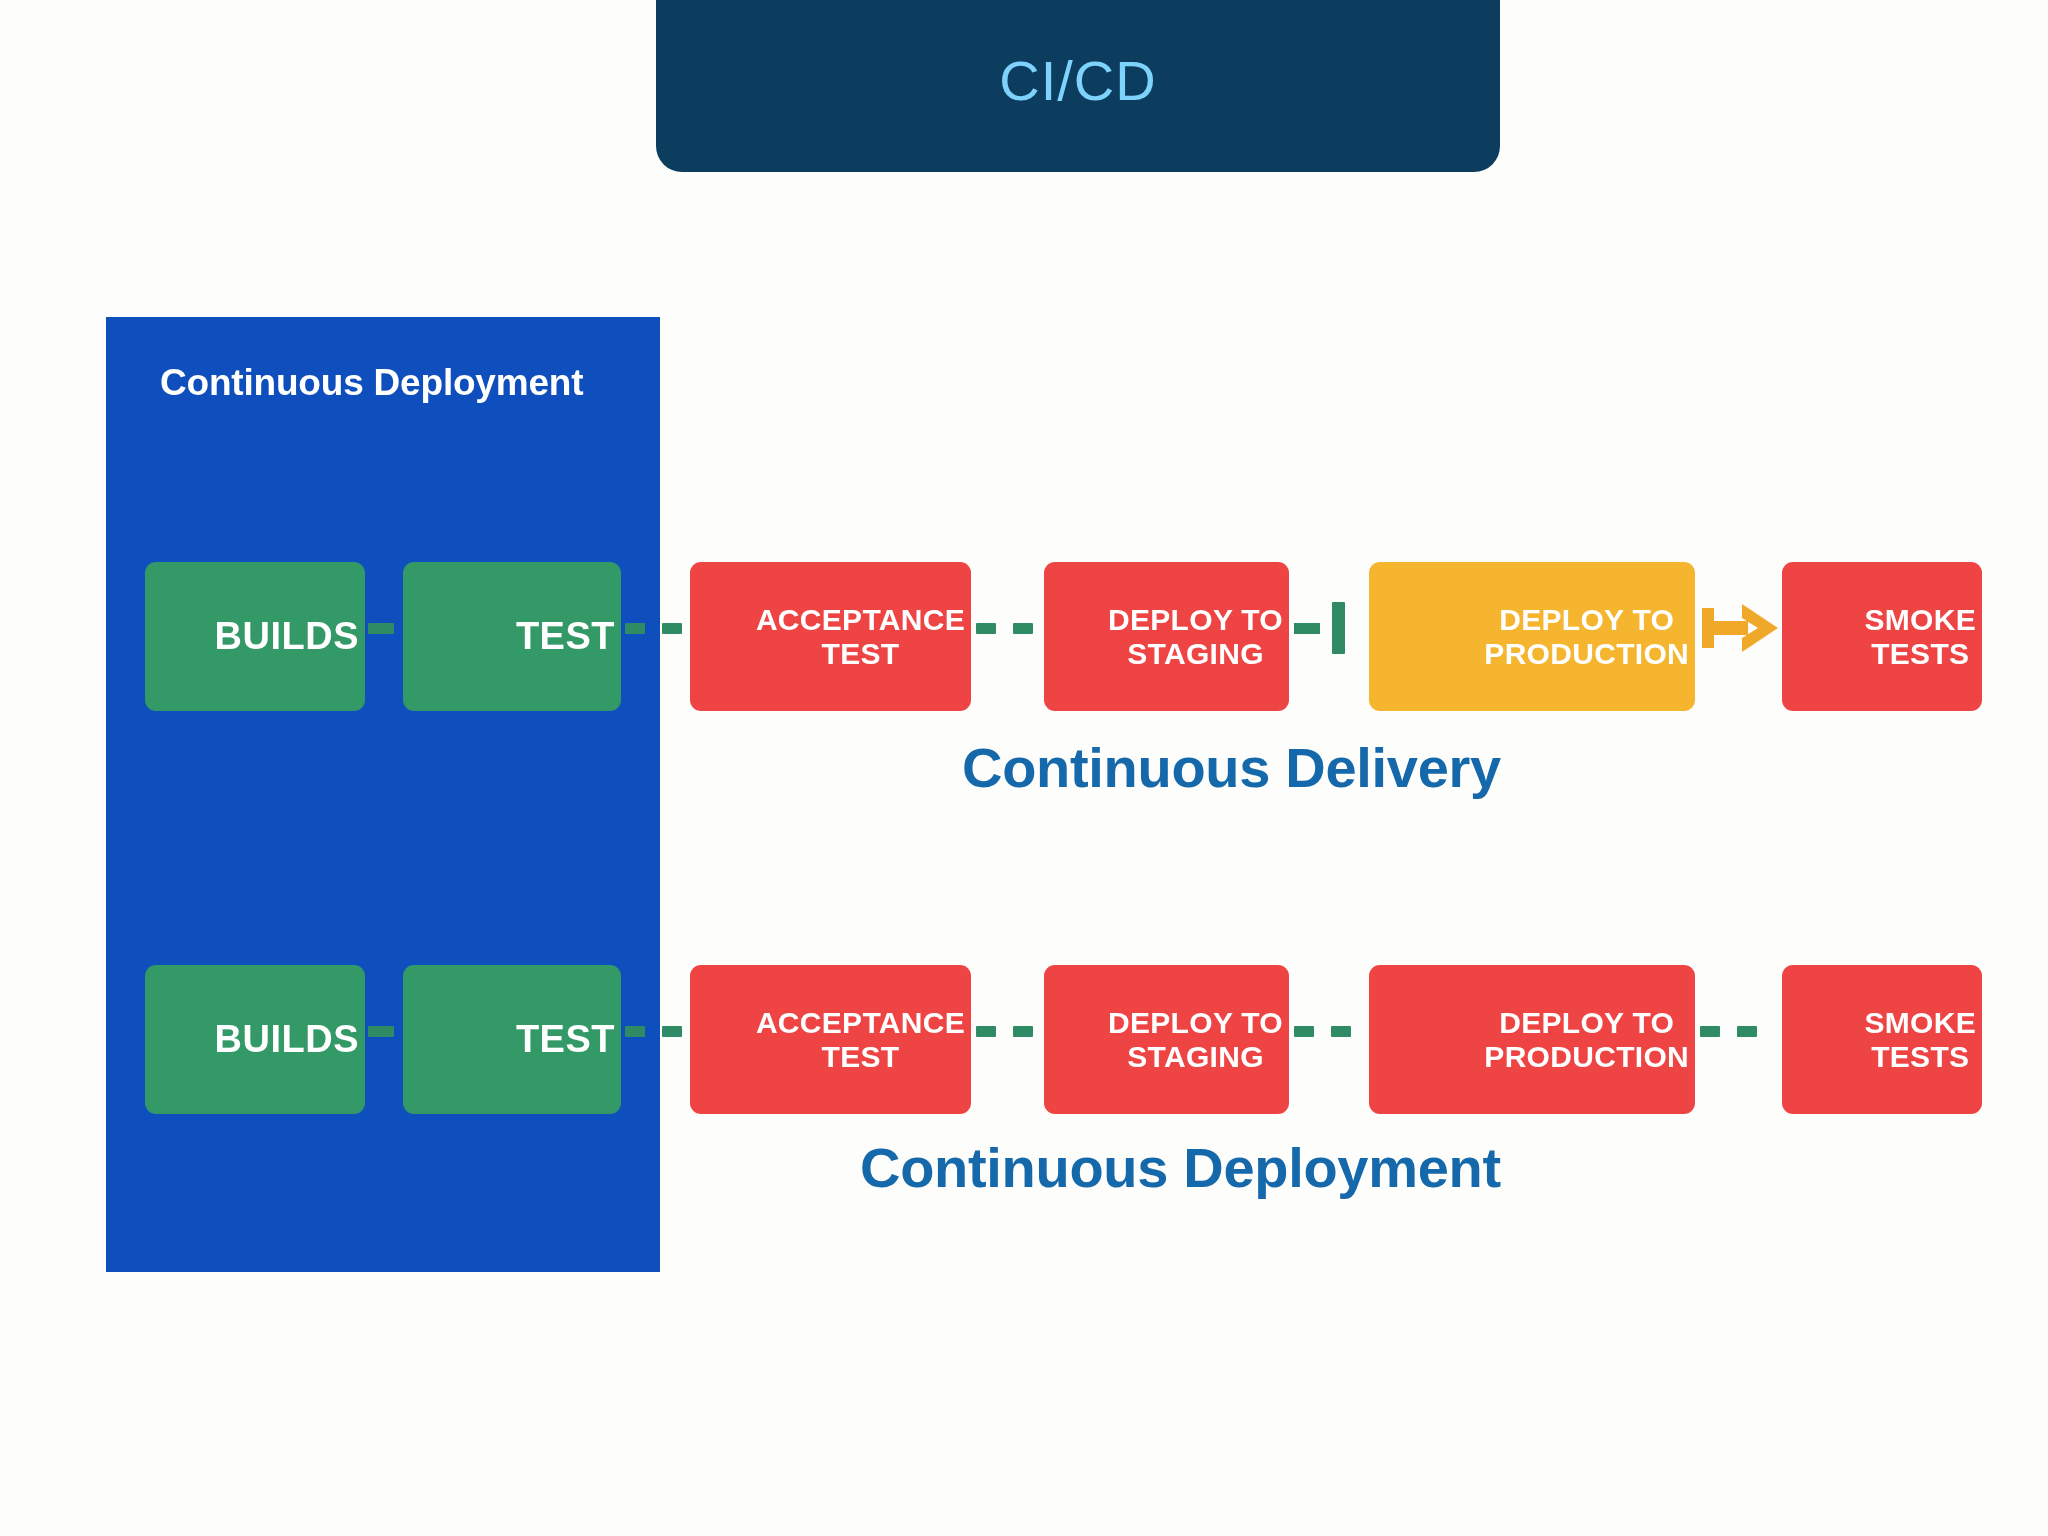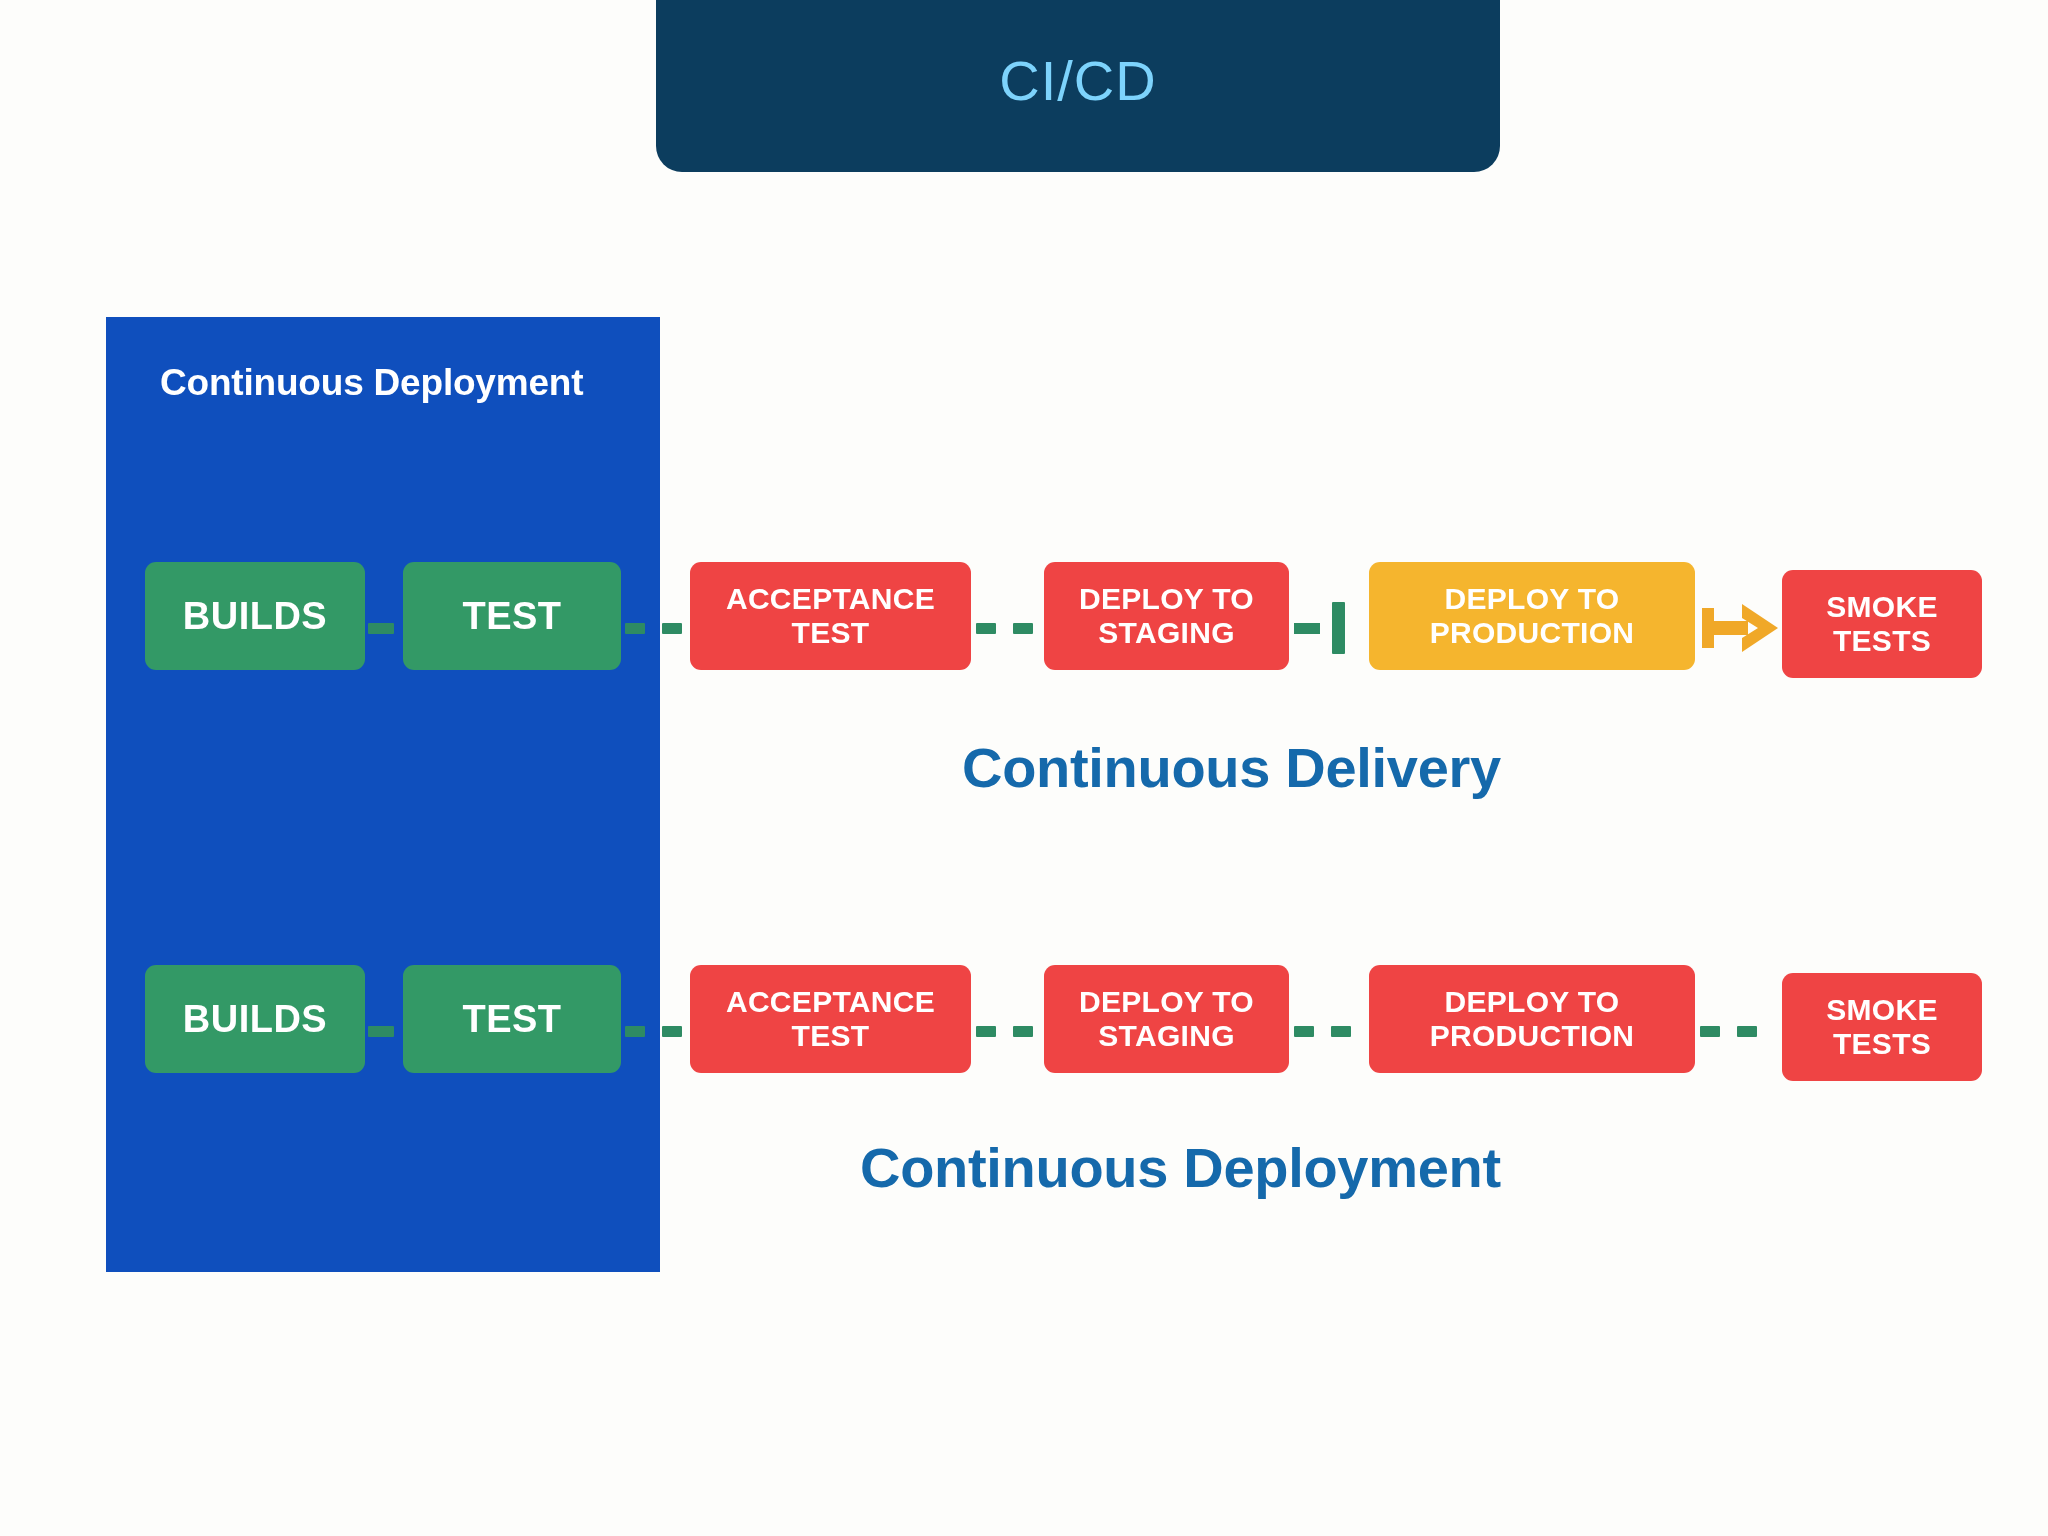--- a/index.html
+++ b/index.html
@@ -66,25 +66,25 @@
     height: 132px;
     display: block;
   }
   #row-delivery   { top: 562px; }
   #row-deployment { top: 965px; }
 
   
   .node {
     position: absolute;
     top: 0;
-    height: 108px;
+    height: 149px;
     border-radius: 11px;
     display: flex;
     align-items: center;
-    justify-content: center;
+    justify-content: flex-end;
     text-align: center;
     color: #ffffff;
     font-weight: bold;
     line-height: 1.12;
     box-sizing: border-box;
     padding: 0 6px;
   }
   .node.green-light { background: #339966; }
   .node.green-dark  { background: #ef4444; }
   .node.yellow      { background: #f5b52e; }
@@ -93,21 +93,21 @@
 
   .node.big-label .label   { font-size: 38px; letter-spacing: 0.5px; }
   .node.small-label .label { font-size: 30px; letter-spacing: 0.3px; }
 
   
   .n-builds     { left: 145px;  width: 220px; }
   .n-test       { left: 403px;  width: 218px; }
   .n-acceptance { left: 690px;  width: 281px; }
   .n-staging    { left: 1044px; width: 245px; }
   .n-production { left: 1369px; width: 326px; }
-  .n-smoke      { left: 1782px; width: 200px; margin-top: 8px; }
+  .n-smoke      { left: 1782px; width: 200px; }
 
   
   .connector {
     position: absolute;
     top: 66px;
     transform: translateY(-50%);
     display: flex;
     align-items: center;
     gap: 17px;
     height: 12px;

